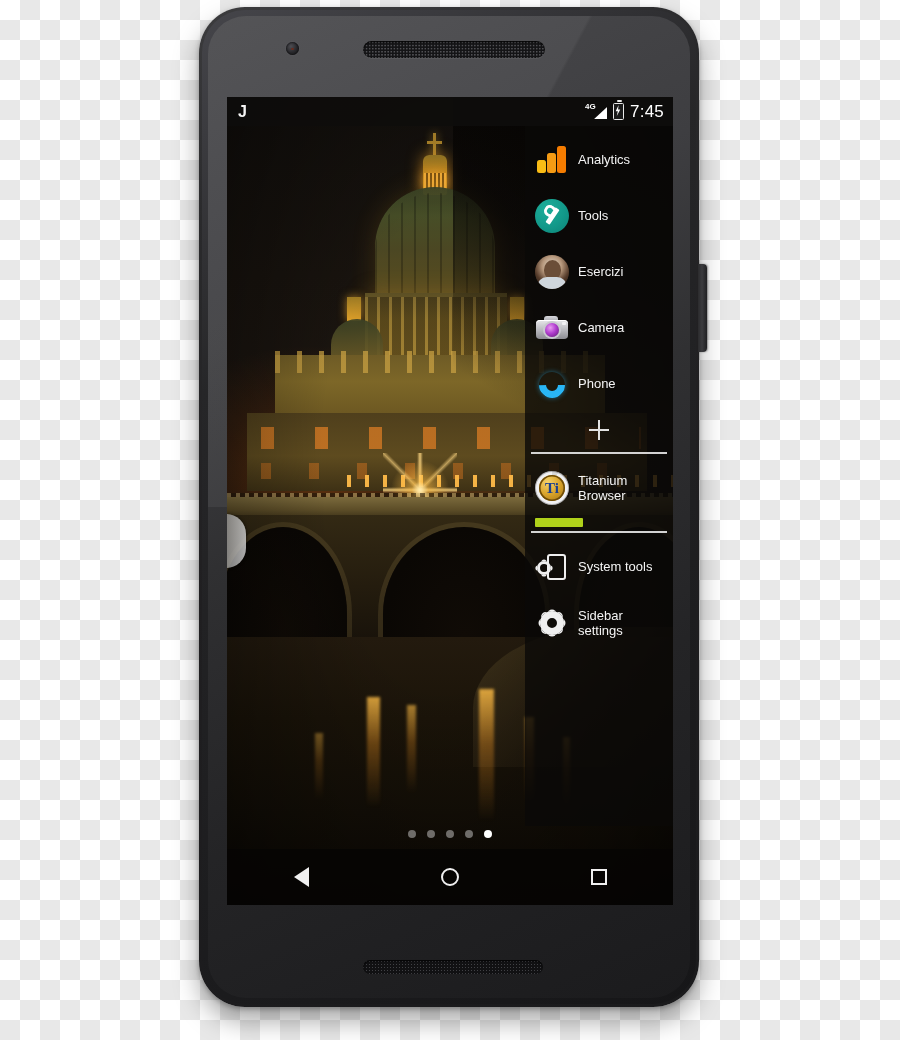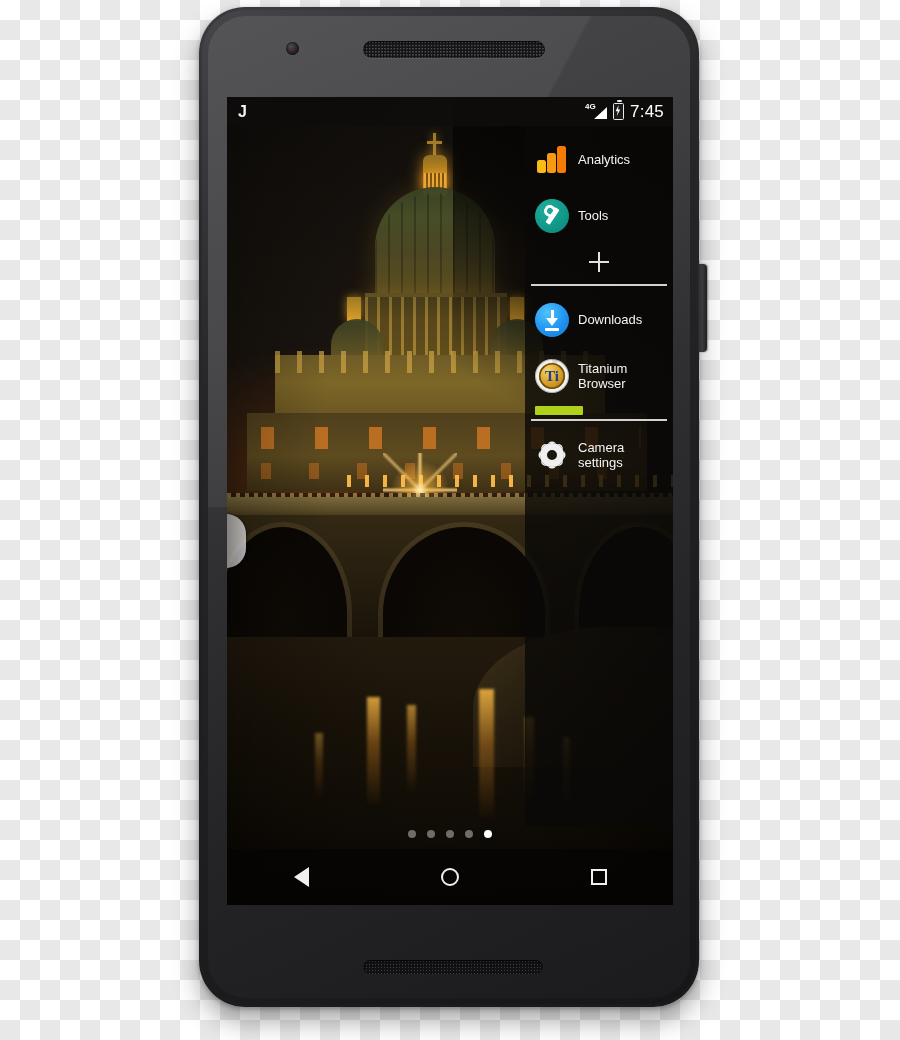--- a/index.html
+++ b/index.html
@@ -542,62 +542,83 @@
     </div>
 
     <div class="sb-item">
       <div class="sb-ico" id="ico-tools">
         <div class="wr"></div>
         <div class="wr-h"></div>
       </div>
       <div class="sb-label">Tools</div>
     </div>
 
-
-
-
+    <div class="sb-item">
+      <div class="sb-ico" id="ico-esercizi">
+        <div class="av-face"></div>
+        <div class="av-shirt"></div>
+      </div>
+      <div class="sb-label">Esercizi</div>
+    </div>
+
+    <div class="sb-item">
+      <div class="sb-ico" id="ico-camera">
+        <div class="hump"></div>
+        <div class="body"></div>
+        <div class="lens"></div>
+        <div class="flash"></div>
+      </div>
+      <div class="sb-label">Camera</div>
+    </div>
+
+
+    <div class="sb-item">
+      <div class="sb-ico" id="ico-phone">
+        <div class="handset"></div>
+      </div>
+      <div class="sb-label">Phone</div>
+    </div>
 
     <div id="sb-plus-row">
       <div id="plus-icon"></div>
     </div>
 
     <div class="sb-divider"></div>
 
-    <div class="sb-item">
-      <div class="sb-ico" id="ico-downloads">
-        <div class="stem"></div>
-        <div class="head"></div>
-        <div class="base"></div>
-      </div>
-      <div class="sb-label">Downloads</div>
-    </div>
 
     <div class="sb-item">
       <div class="sb-ico" id="ico-titanium">
         <div class="inner">
           <div class="ti">Ti</div>
         </div>
       </div>
       <div class="sb-label">Titanium Browser</div>
     </div>
 
     <div id="sb-progress-wrap">
       <div id="sb-progress-track">
         <div id="sb-progress-fill" style="width: 36%; background: rgb(176, 209, 26);"></div>
       </div>
     </div>
 
     <div class="sb-divider"></div>
 
+    <div class="sb-item">
+      <div class="sb-ico" id="ico-system-tools">
+        <div class="phone-out"></div>
+        <div class="gear-s"></div>
+      </div>
+      <div class="sb-label">System tools</div>
+    </div>
 
     <div class="sb-item">
       <div class="sb-ico" id="ico-settings">
         <div class="gear-b"></div>
       </div>
-      <div class="sb-label">Camera settings</div>
+      <div class="sb-label">Sidebar settings</div>
     </div>
 
   </div>
 
   <div id="nav-bar">
     <div class="nav-btn">
       <div id="nav-back-icon"></div>
     </div>
     <div class="nav-btn">
       <div id="nav-home-icon"></div>

